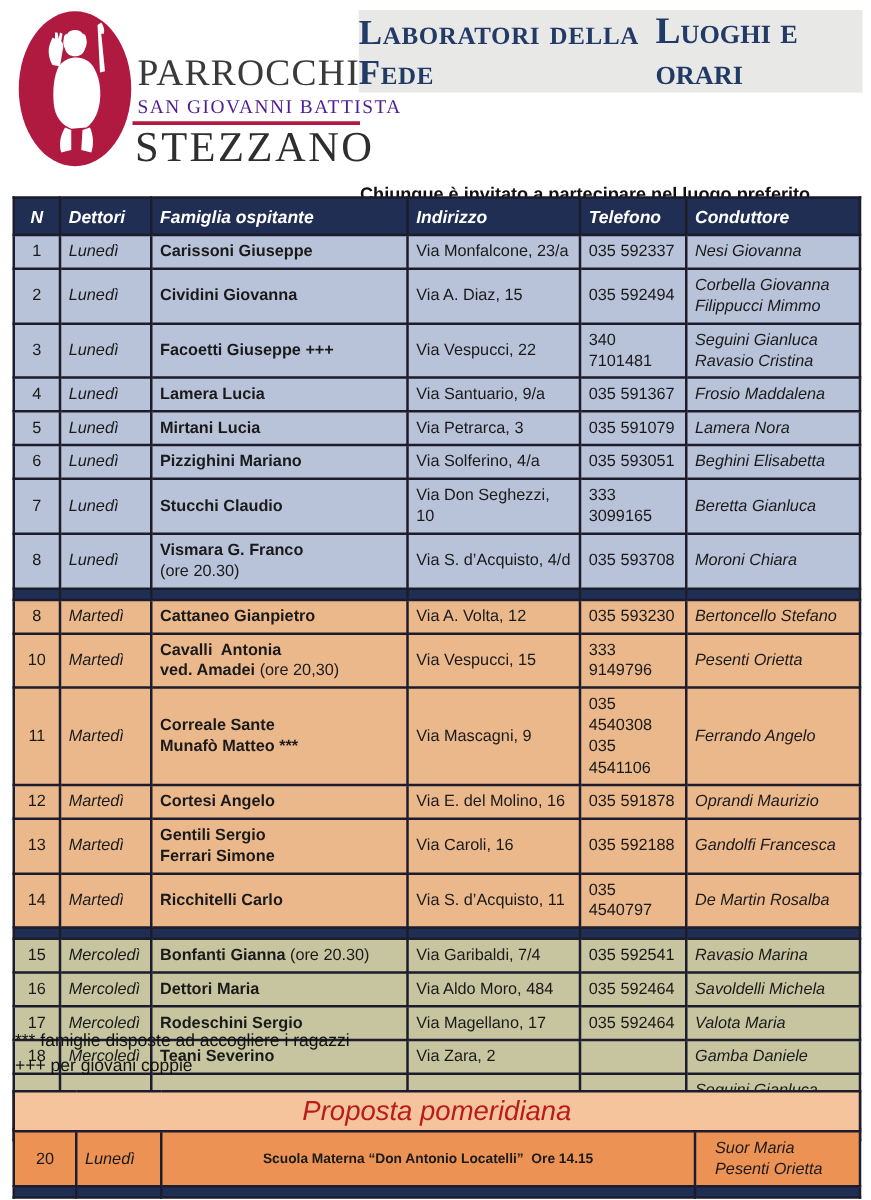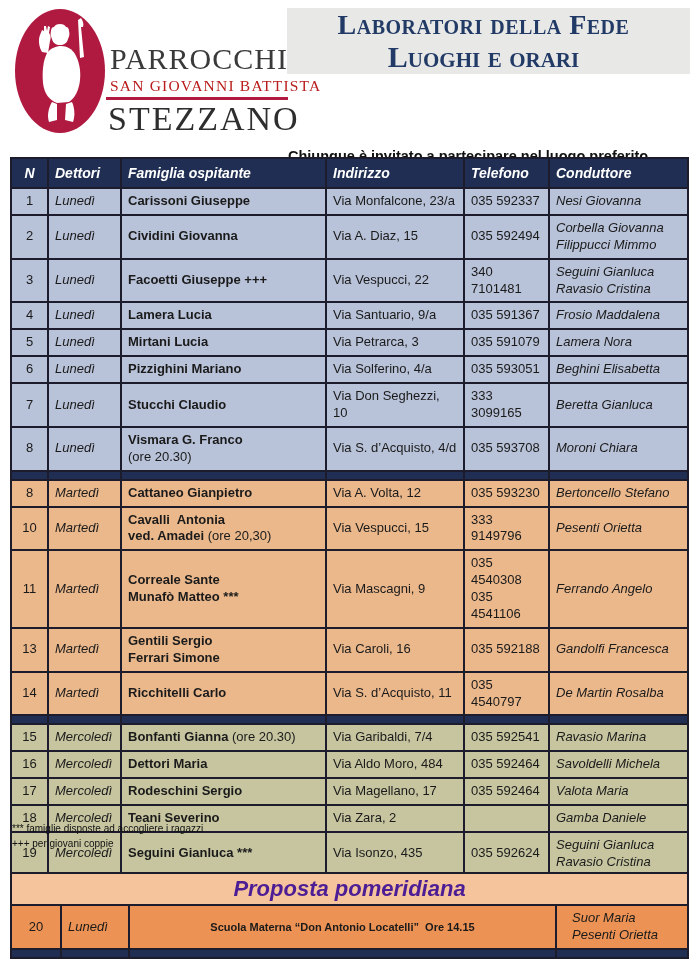--- a/index.html
+++ b/index.html
@@ -23,32 +23,32 @@
   
   .logo-oval{position:absolute;left:14px;top:8px;}
   .logo-parrocchia{
     position:absolute;left:110px;top:44px;
     font-family:"Liberation Serif","DejaVu Serif",serif;
     font-size:30px;letter-spacing:1px;color:#3a3a3a;line-height:1;
   }
   .logo-sub{
     position:absolute;left:110px;top:78px;
     font-family:"Liberation Serif","DejaVu Serif",serif;
-    font-size:15.5px;letter-spacing:1.2px;color:#b91c1c;line-height:1;
+    font-size:15.5px;letter-spacing:1.2px;color:#4c1d95;line-height:1;
   }
   .logo-line{position:absolute;left:106px;top:97px;width:182px;height:3px;background:var(--logo-red);}
   .logo-town{
     position:absolute;left:108px;top:102px;
     font-family:"Liberation Serif","DejaVu Serif",serif;
     font-size:34px;letter-spacing:2px;color:#2e2e2e;line-height:1;
   }
   .banner{
     position:absolute;left:287px;top:8px;width:403px;height:66px;
     background:var(--banner-bg);
-    display:flex;flex-direction:column;justify-content:center;align-items:center;
+    display:flex;flex-direction:row;justify-content:center;align-items:flex-end;
     padding-right:10px;
     font-family:"Liberation Serif","DejaVu Serif",serif;
     font-weight:bold;color:var(--banner-text);
   }
   .banner .l1{font-size:28px;font-variant:small-caps;line-height:1.12;letter-spacing:0.5px;}
   .banner .l2{font-size:30px;font-variant:small-caps;line-height:1.1;}
   .intro{position:absolute;left:288px;top:110px;font-size:14.5px;line-height:1.5;color:#111;margin-top:36px;}
   .intro .b{font-weight:bold;}
   
   table.main{
@@ -65,30 +65,30 @@
   table.main td{padding:4px 6px;vertical-align:middle;line-height:1.3;}
   .sec-lunedi td{background:var(--row-monday);}
   .sec-martedi td{background:var(--row-tuesday);}
   .sec-mercoledi td{background:var(--row-wednesday);padding:3px 6px;}
   td.n{text-align:center;}
   td.giorno,td.cond{font-style:italic;}
   .fam-line{white-space:pre-wrap;}
   .fam-line b{font-weight:bold;}
   tr.sep td{background:var(--navy);height:9px;padding:0;}
   
-  .footnotes{position:absolute;left:12px;top:822px;font-size:10px;line-height:1.45;color:#111;}
+  .footnotes{position:absolute;left:12px;top:822px;font-size:14px;line-height:1.45;color:#111;}
   
   table.proposta{
     position:absolute;left:10px;top:872px;width:677px;
     border-collapse:collapse;table-layout:fixed;font-size:13px;
   }
   table.proposta td{border:2px solid var(--border);}
   tr.ptitle td{
     background:var(--proposta-title-bg);text-align:center;
-    font-weight:bold;font-style:italic;font-size:22px;padding:2px 4px;color:#4c1d95;margin-top:20px;
+    font-weight:normal;font-style:italic;font-size:22px;padding:2px 4px;color:#b91c1c;margin-top:20px;
   }
   tr.prow td{background:var(--proposta-row-bg);padding:4px 6px;height:38px;vertical-align:middle;}
   tr.prow td.n{text-align:center;}
   tr.prow td.giorno{font-style:italic;}
   tr.prow td.desc{text-align:center;font-weight:bold;font-size:11px;white-space:pre-wrap;}
   tr.prow td.cond{line-height:1.3;padding-left:15px;}
 </style>
 </head>
 <body>
 
@@ -303,20 +303,34 @@
             <div class="fam-line"><b>Correale Sante</b></div>
             <div class="fam-line"><b>Munafò Matteo ***</b></div>
           </td>
           <td class="ind">Via Mascagni, 9</td>
           <td class="tel">
             <div>035 4540308</div>
             <div>035 4541106</div>
           </td>
           <td class="cond">
             <div>Ferrando Angelo</div>
+          </td>
+        </tr>
+        <tr class="sec-martedi">
+          <td class="n">12</td>
+          <td class="giorno">Martedì</td>
+          <td class="fam">
+            <div class="fam-line"><b>Cortesi Angelo</b></div>
+          </td>
+          <td class="ind">Via E. del Molino, 16</td>
+          <td class="tel">
+            <div>035 591878</div>
+          </td>
+          <td class="cond">
+            <div>Oprandi Maurizio</div>
           </td>
         </tr>
         <tr class="sec-martedi">
           <td class="n">13</td>
           <td class="giorno">Martedì</td>
           <td class="fam">
             <div class="fam-line"><b>Gentili Sergio</b></div>
             <div class="fam-line"><b>Ferrari Simone</b></div>
           </td>
           <td class="ind">Via Caroli, 16</td>

